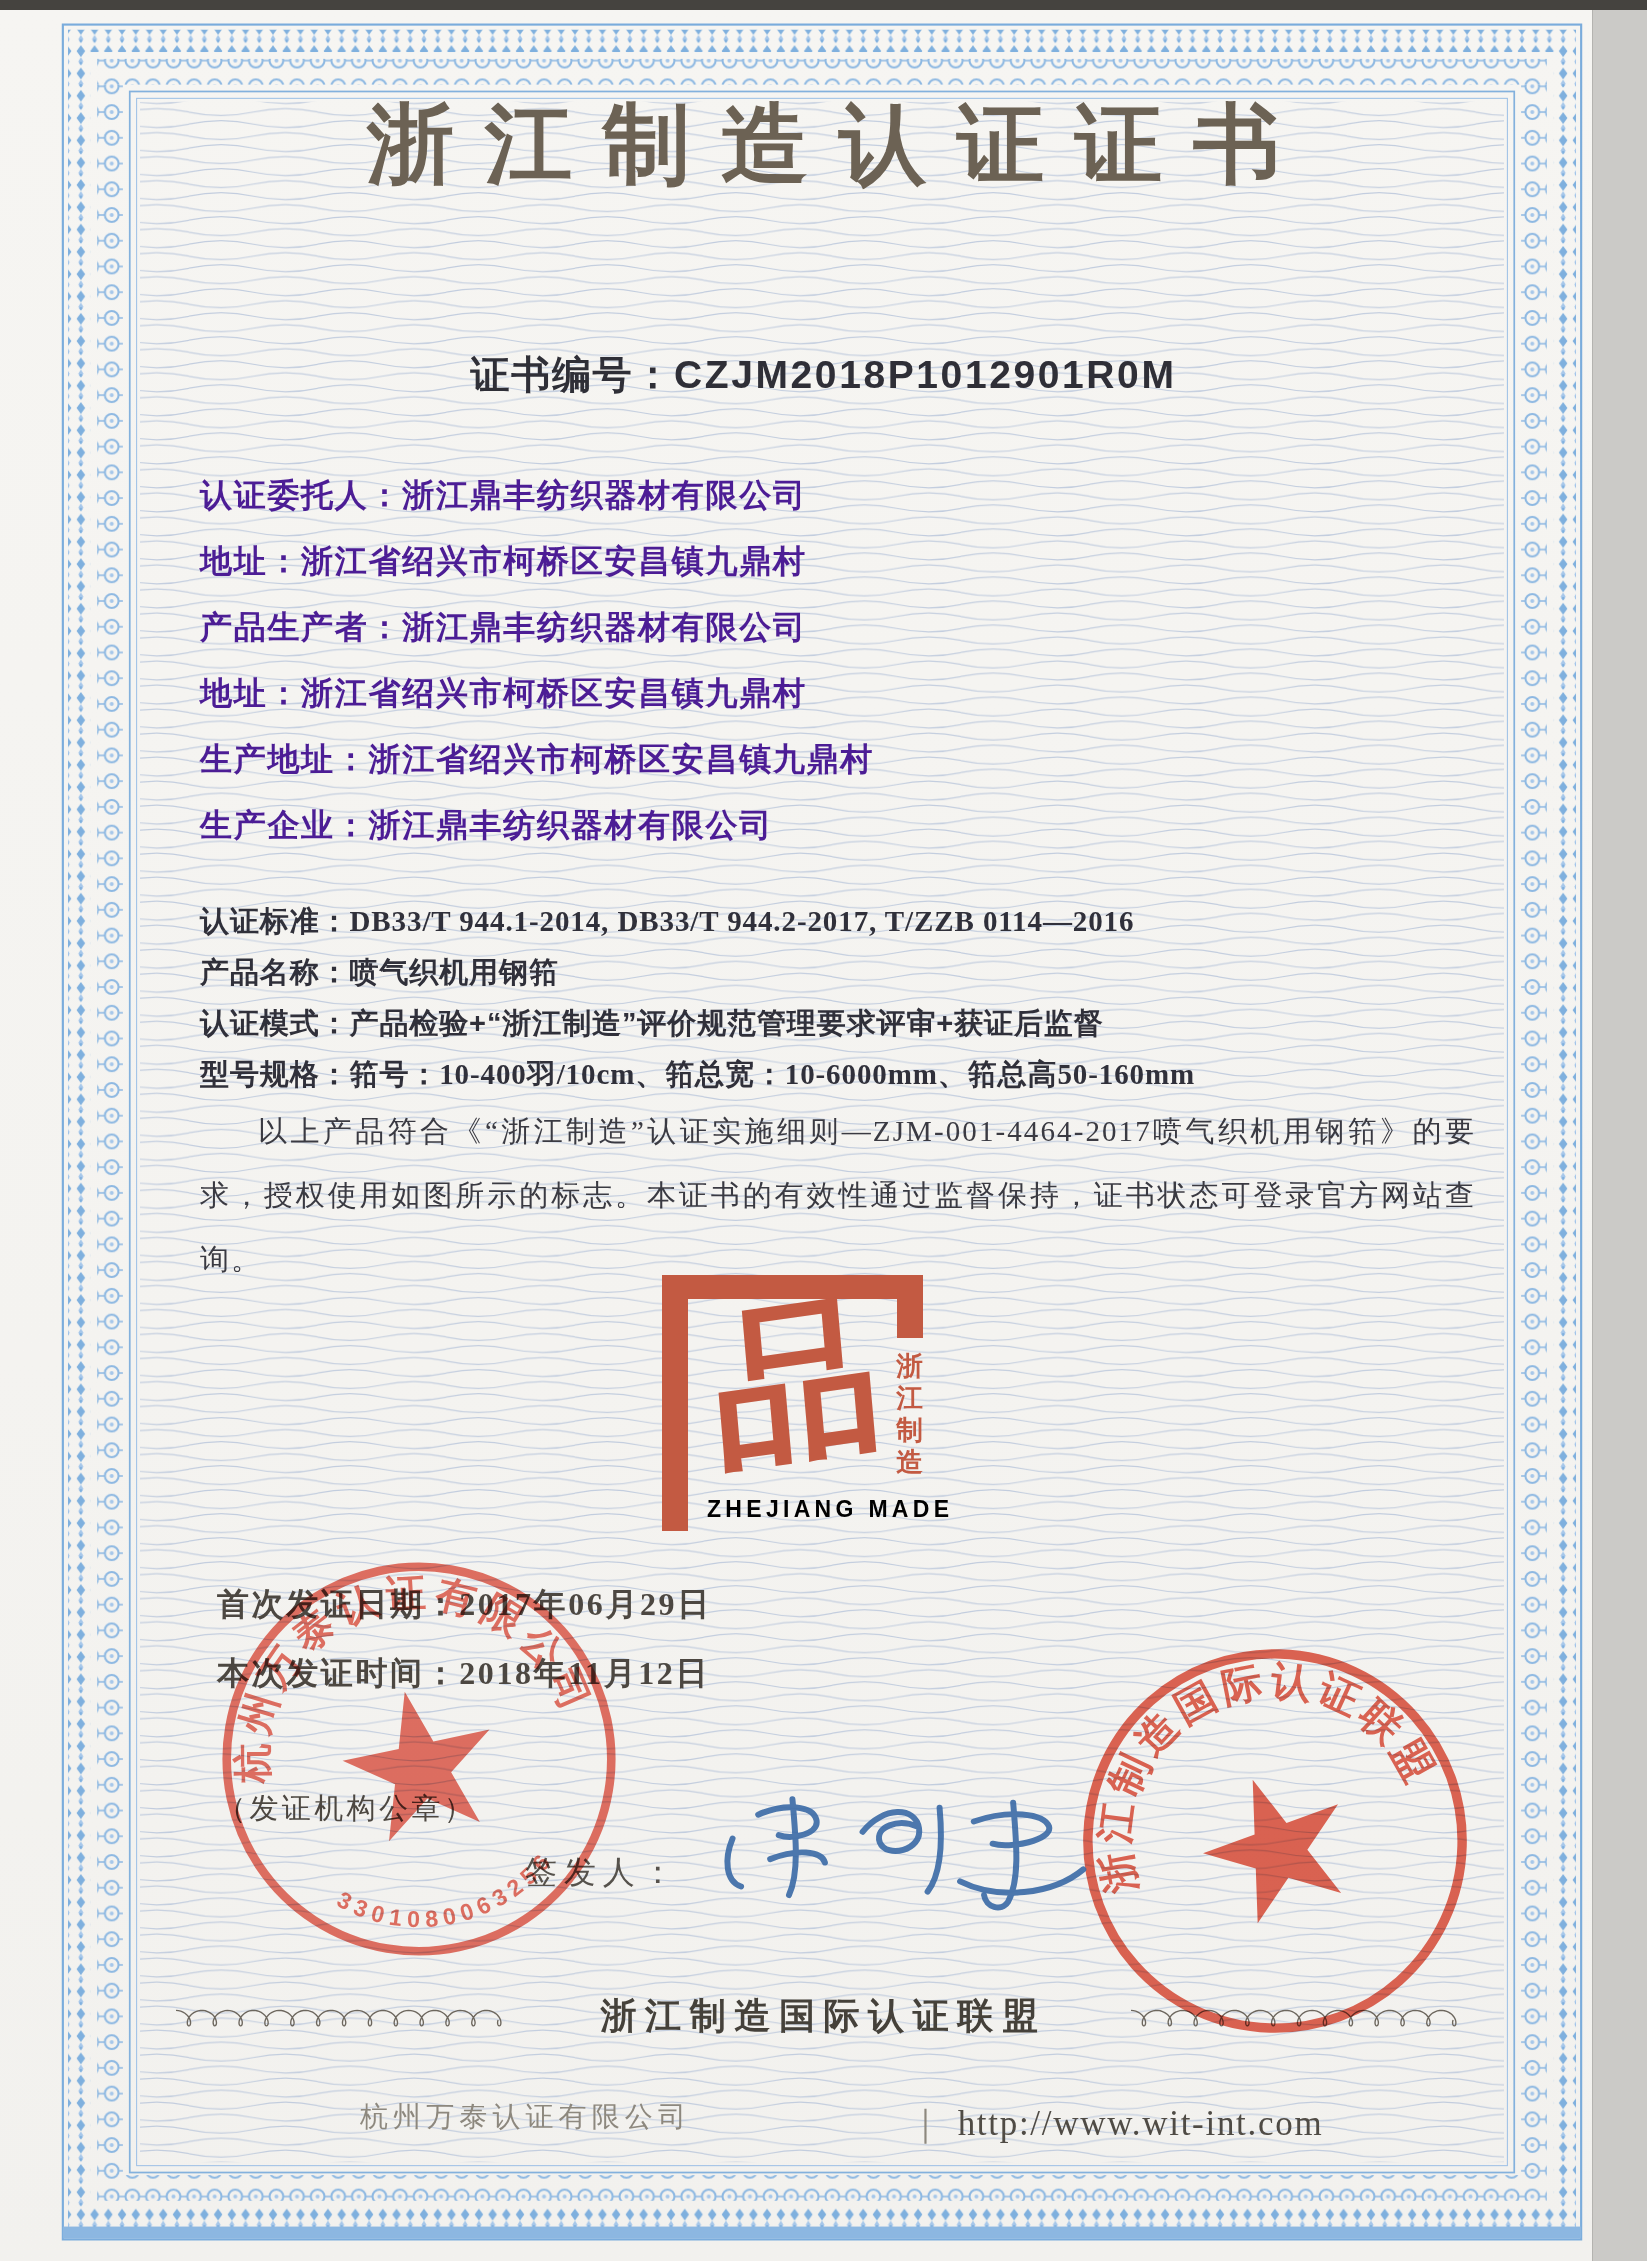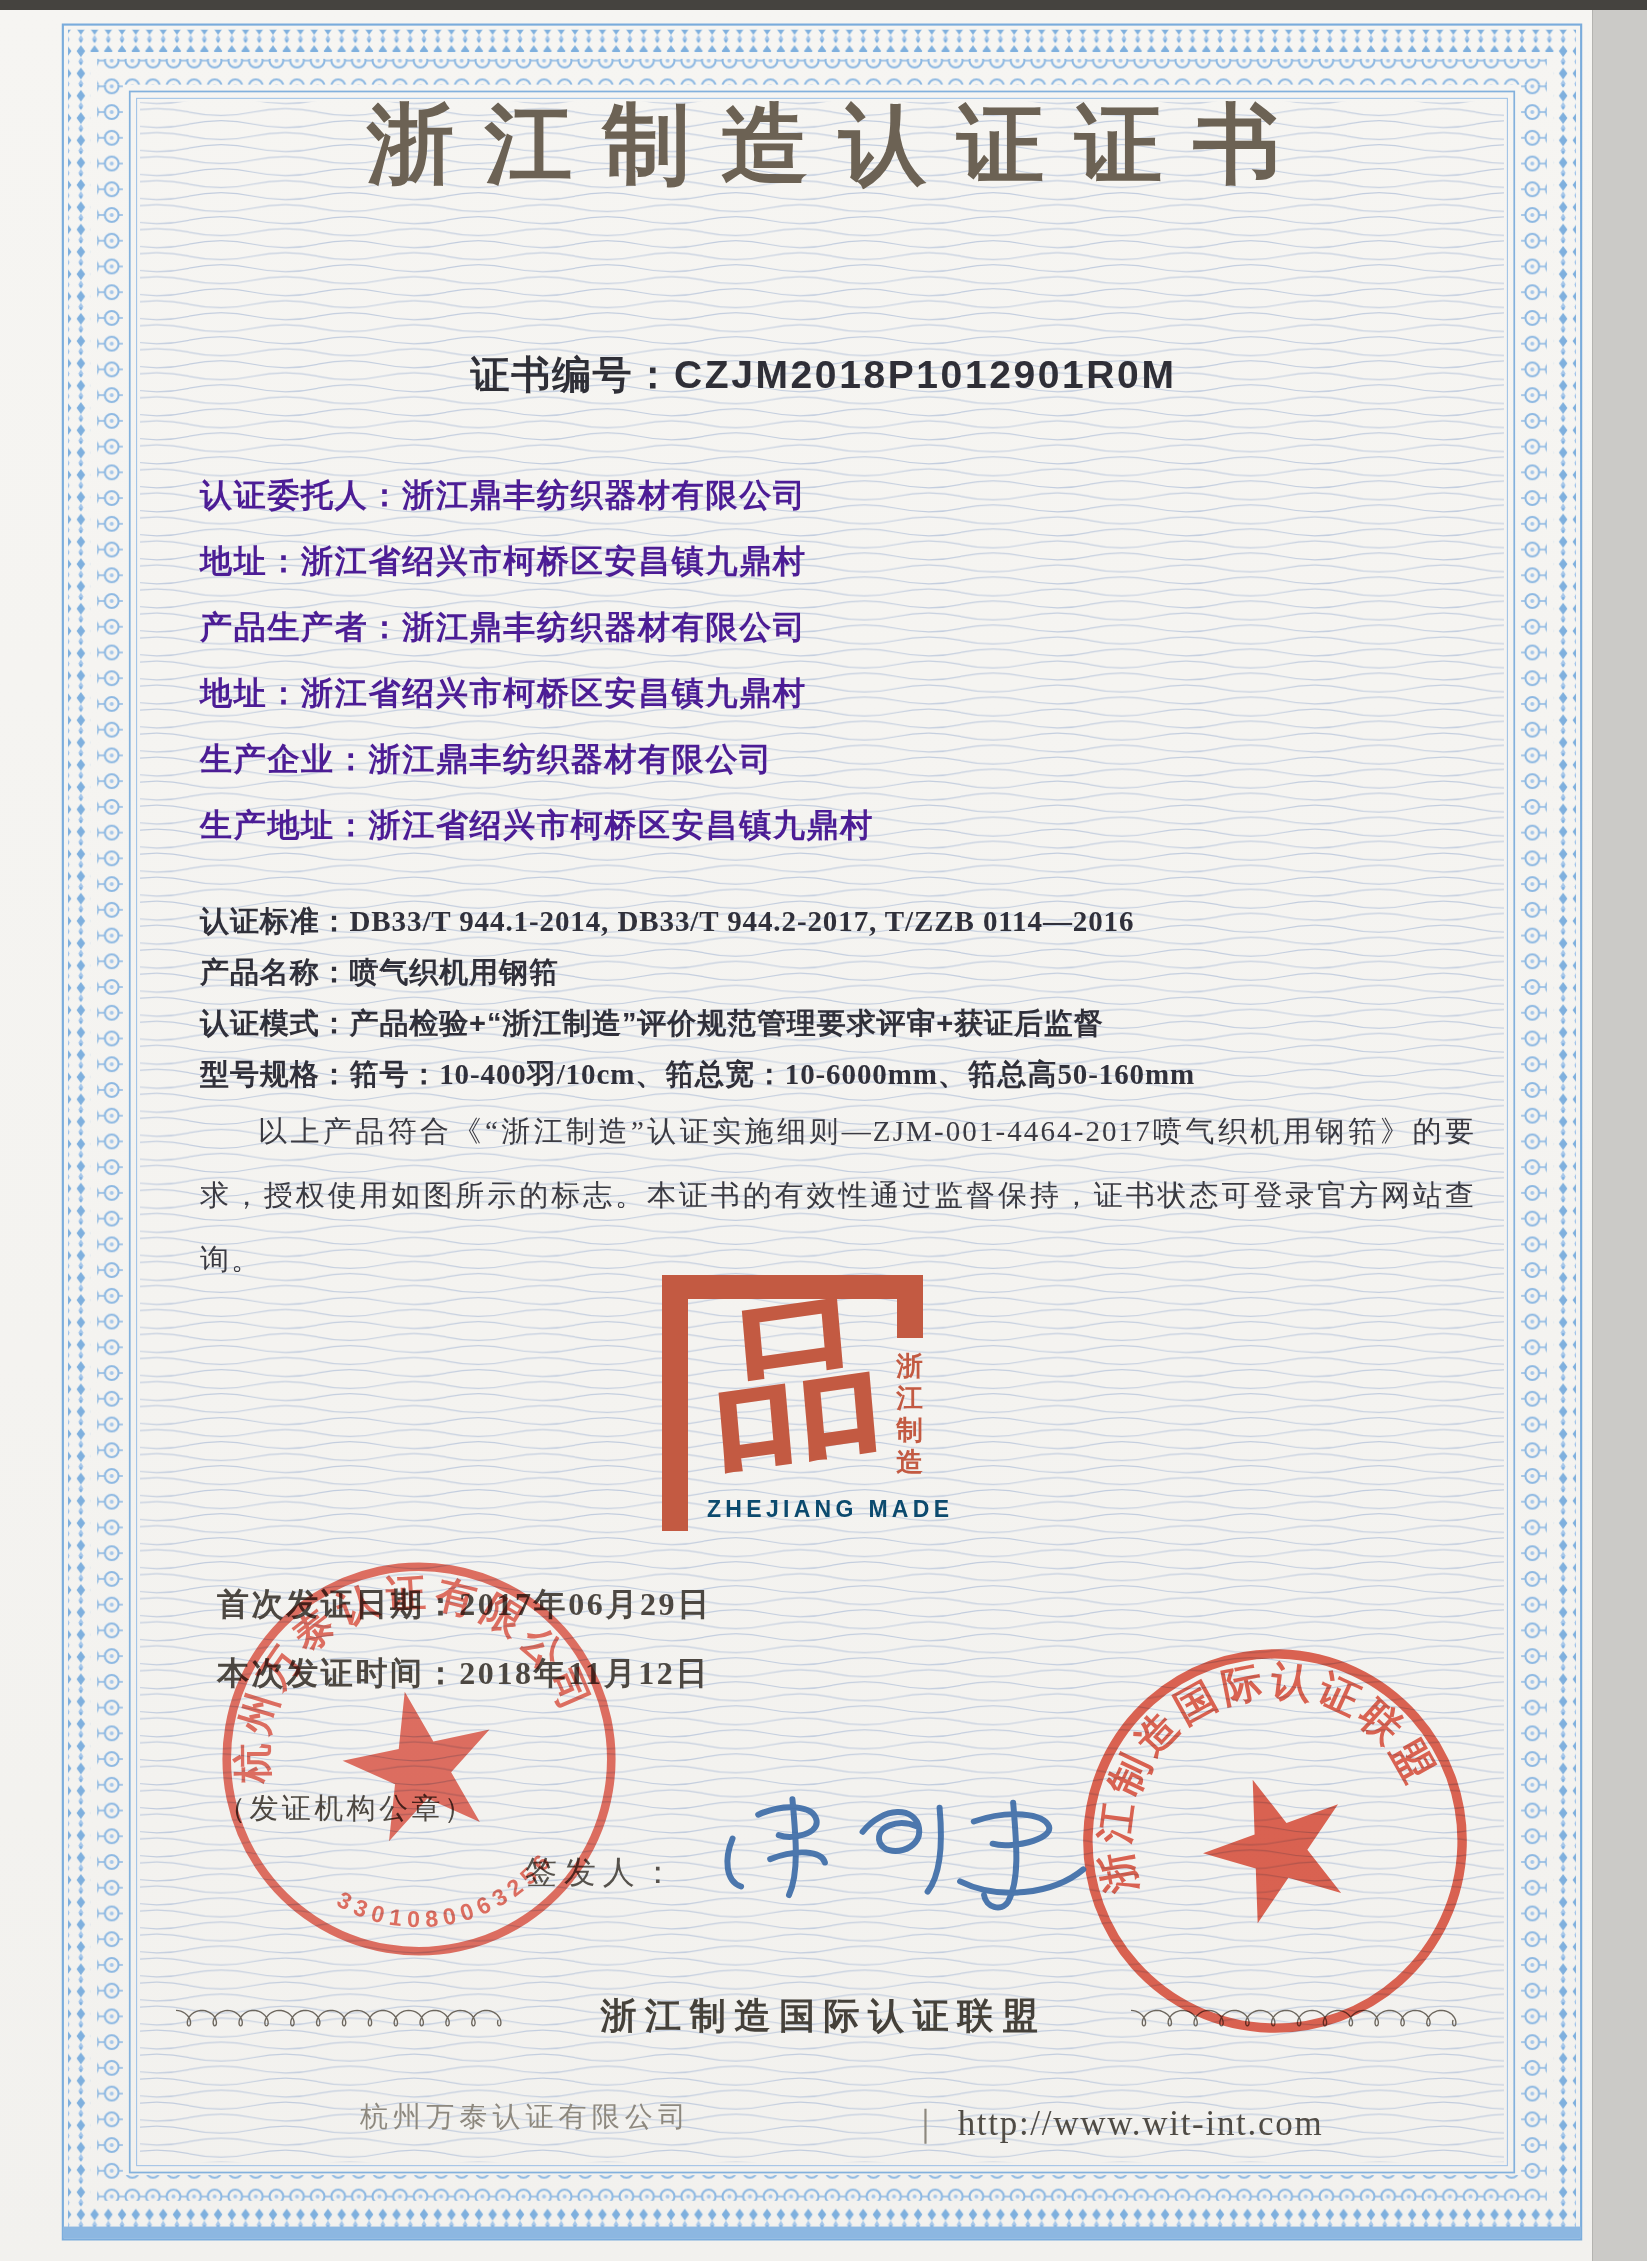--- a/index.html
+++ b/index.html
@@ -47,21 +47,21 @@
     left:50px;top:22px;font-size:168px;line-height:172px;color:#c35a42;
     font-family:"Liberation Serif","DejaVu Serif",serif;font-weight:700;
     transform:rotate(-8deg) skewX(-3deg);
   }
   .lg-side{
     left:232px;top:75px;width:31px;font-size:26.6px;line-height:32px;
     font-weight:700;color:#c35a42;word-break:break-all;text-align:center;
   }
   .lg-caption{
     left:45px;top:221px;width:266px;font-size:23px;font-weight:700;
-    letter-spacing:4.3px;color:#0c4a6e;white-space:nowrap;
+    letter-spacing:4.3px;color:#000000;white-space:nowrap;
   }
   .dates{left:217px;top:1570px;}
   .drow{line-height:69px;font-size:32px;color:#4c4741;letter-spacing:2.6px;
     font-family:"Liberation Serif","DejaVu Serif",serif;font-weight:600;white-space:nowrap;}
   .sealnote{left:217px;top:1789px;font-size:29px;color:#4c4741;letter-spacing:3.4px;
     font-family:"Liberation Serif","DejaVu Serif",serif;}
   .issuer{left:525px;top:1851px;font-size:32px;color:#56524c;letter-spacing:6.9px;
     font-family:Liberation Serif, serif;}
   .sig-svg{left:703px;top:1777px;width:403px;height:154px;z-index:8;}
   .stamp{z-index:7;mix-blend-mode:multiply;}
@@ -123,22 +123,22 @@
 
 <div class="abs certline">
   <span>证书编号：</span><span class="num">CZJM2018P1012901R0M</span>
 </div>
 
 <div class="abs fields">
   <div class="frow"><span>认证委托人：</span><span>浙江鼎丰纺织器材有限公司</span></div>
   <div class="frow"><span>地址：</span><span>浙江省绍兴市柯桥区安昌镇九鼎村</span></div>
   <div class="frow"><span>产品生产者：</span><span>浙江鼎丰纺织器材有限公司</span></div>
   <div class="frow"><span>地址：</span><span>浙江省绍兴市柯桥区安昌镇九鼎村</span></div>
+  <div class="frow"><span>生产地址：</span><span>浙江省绍兴市柯桥区安昌镇九鼎村</span></div>
   <div class="frow"><span>生产企业：</span><span>浙江鼎丰纺织器材有限公司</span></div>
-  <div class="frow"><span>生产地址：</span><span>浙江省绍兴市柯桥区安昌镇九鼎村</span></div>
 </div>
 
 <div class="abs specs">
   <div class="srow"><span>认证标准：</span><span class="val">DB33/T 944.1-2014, DB33/T 944.2-2017, T/ZZB 0114—2016</span></div>
   <div class="srow"><span>产品名称：</span><span>喷气织机用钢筘</span></div>
   <div class="srow"><span>认证模式：</span><span>产品检验+“浙江制造”评价规范管理要求评审+获证后监督</span></div>
   <div class="srow"><span>型号规格：</span><span class="val">筘号：10-400羽/10cm、筘总宽：10-6000mm、筘总高50-160mm</span></div>
 </div>
 
 <div class="abs statement">以上产品符合《“浙江制造”认证实施细则—ZJM-001-4464-2017喷气织机用钢筘》的要求，授权使用如图所示的标志。本证书的有效性通过监督保持，证书状态可登录官方网站查询。</div>

